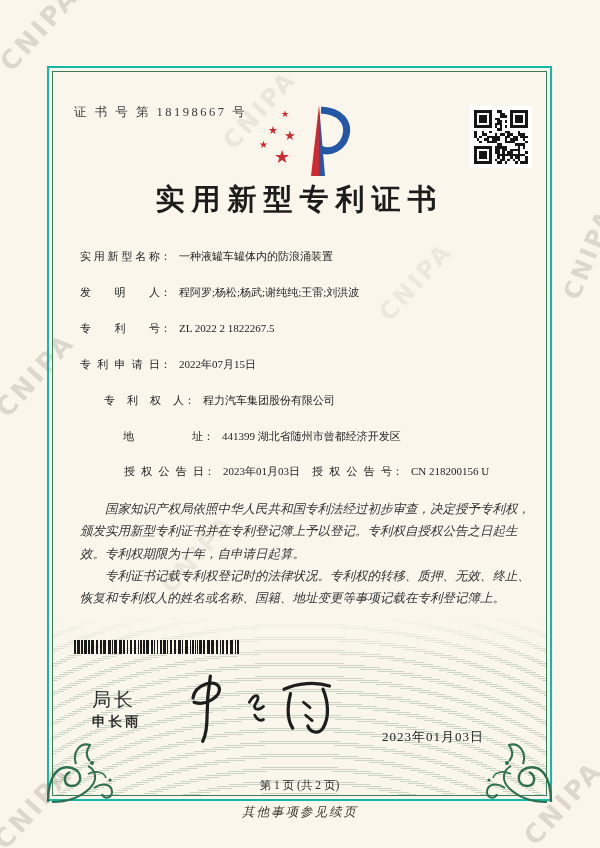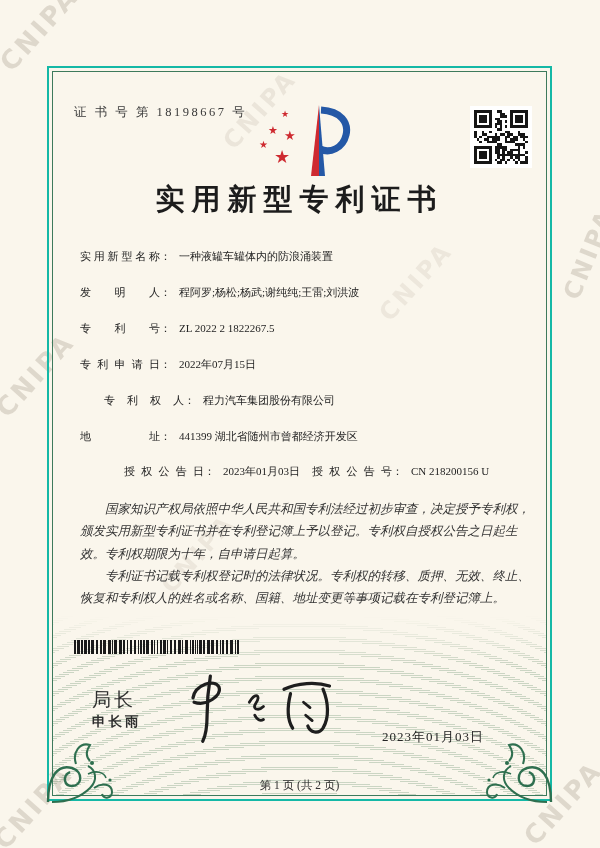--- a/index.html
+++ b/index.html
@@ -343,21 +343,21 @@
     </div>
     <div class="fld" style="top:253px;">
       <span class="lbl">专利号</span><span>：</span><span class="val">ZL 2022 2 1822267.5</span>
     </div>
     <div class="fld" style="top:289px;">
       <span class="lbl">专利申请日</span><span>：</span><span class="val">2022年07月15日</span>
     </div>
     <div class="fld" style="top:325px;margin-left:24px;">
       <span class="lbl">专利权人</span><span>：</span><span class="val">程力汽车集团股份有限公司</span>
     </div>
-    <div class="fld" style="top:361px;">
+    <div class="fld" style="top:361px;margin-left:43px;">
       <span class="lbl">地址</span><span>：</span><span class="val">441399 湖北省随州市曾都经济开发区</span>
     </div>
     <div class="fld" style="top:396px;margin-left:44px;">
       <span class="lbl">授权公告日</span><span>：</span><span class="val">2023年01月03日</span>
     </div>
     <div class="fld right-pair" style="top:396px;">
       <span class="lbl">授权公告号</span><span>：</span><span class="val">CN 218200156 U</span>
     </div>
 
     <div class="paras">
@@ -428,13 +428,14 @@
       <path d="M126,26 C123,38 123,50 128,58"></path>
       <path d="M156,22 C161,34 162,48 156,58 C152,64 144,62 142,56"></path>
       <path d="M138,34 L144,39" stroke-width="2.6"></path>
       <path d="M140,46 L146,51" stroke-width="2.6"></path>
     </svg>
     <div class="date">2023年01月03日</div>
 
     <div class="page-info">第 1 页 (共 2 页)</div>
   </div>
 
+  <div class="footer-note">其他事项参见续页</div>
 </div>
 
 </body></html>

